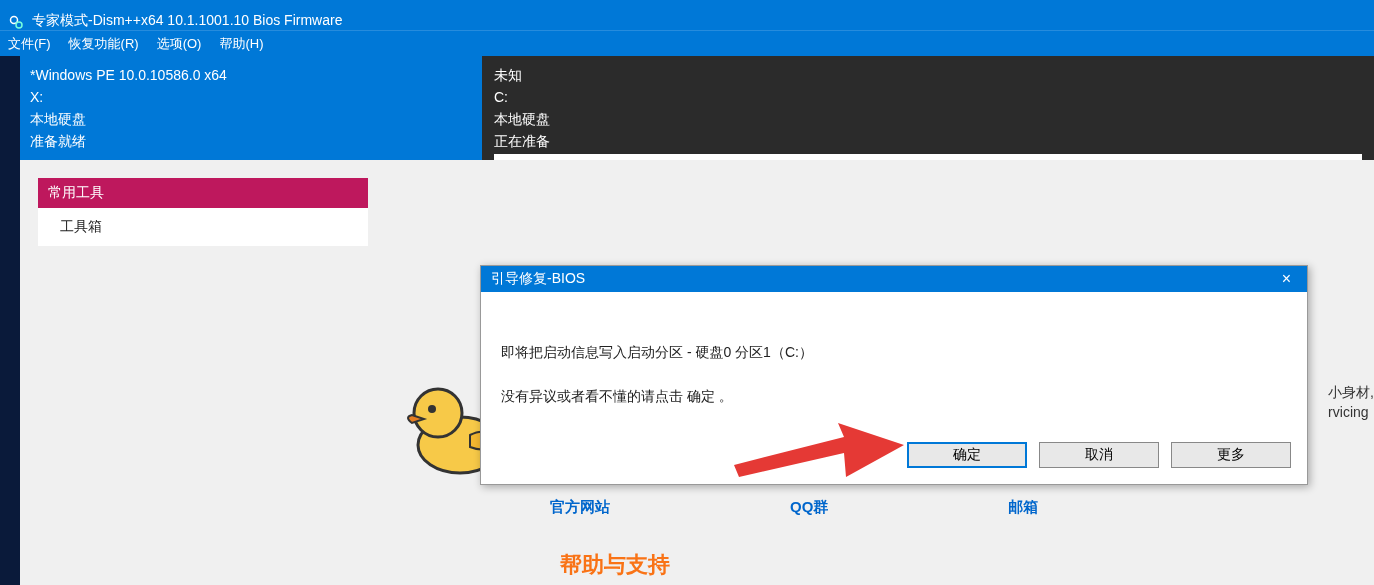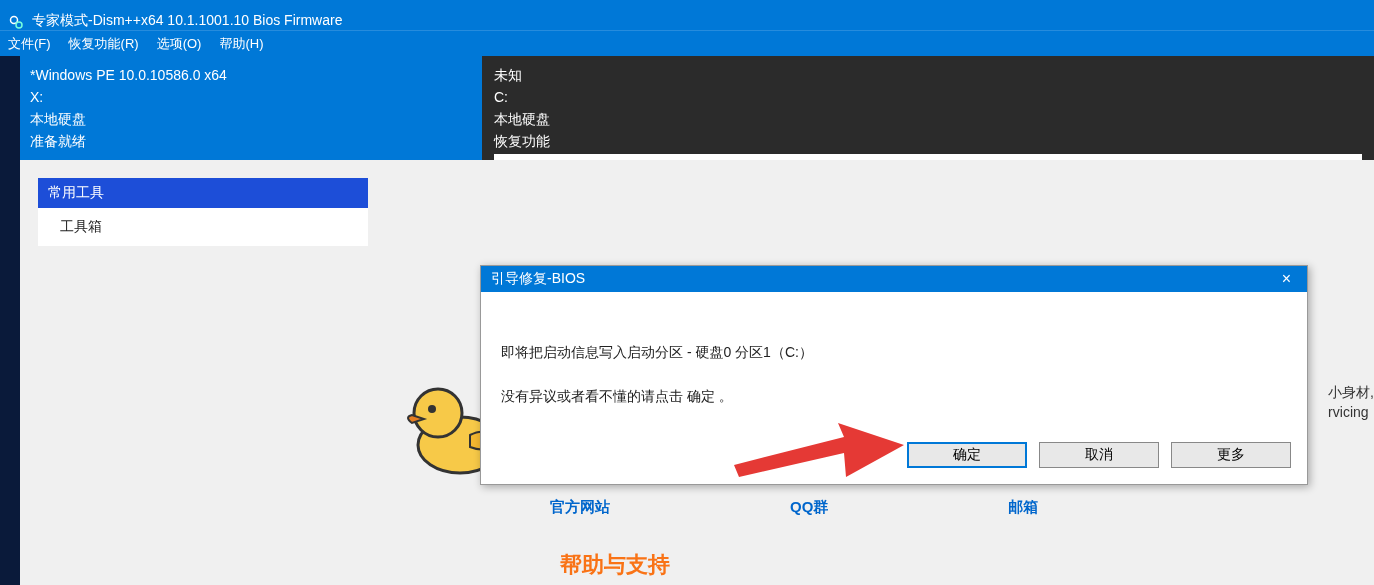--- a/index.html
+++ b/index.html
@@ -11,21 +11,21 @@
 
 .menubar { background: #0078d7; color: #fff; height: 26px; display: flex; align-items: center; padding: 0 8px; font-size: 13px; gap: 18px; border-top: 1px solid rgba(255,255,255,0.15); }
 .menubar span { cursor: pointer; }
 
 .main { display: flex; height: calc(100% - 56px); }
 
 .sidebar { width: 462px; display: flex; flex-direction: column; margin-left: 20px; }
 .infopanel { background: #0078d7; color: #fff; padding: 8px 10px; font-size: 14px; line-height: 22px; }
 .sidebar-below { background: #f0f0f0; flex: 1; padding: 18px 0 0 18px; }
 .sidebar-section { background: #fff; width: 330px; }
-.sidebar-header { background: #1d4ed8; color: #fff; padding: 6px 10px; font-size: 14px; }
+.sidebar-header { background: #be185d; color: #fff; padding: 6px 10px; font-size: 14px; }
 .sidebar-item { padding: 10px 22px; font-size: 14px; color: #222; cursor: pointer; }
 
 .content { flex: 1; background: #f0f0f0; position: relative; }
 .darkpanel { background: #2b2b2b; color: #fff; padding: 8px 12px 0 12px; font-size: 14px; line-height: 22px; margin: 0; }
 .progress { background: #fff; height: 6px; margin-top: 2px; }
 
 .overlay-arrow { position: absolute; left: 734px; top: 415px; z-index: 30; pointer-events: none; }
 
 .dialog { position: absolute; left: 480px; top: 265px; width: 828px; background: #fff; border: 1px solid #999; z-index: 20; box-shadow: 2px 2px 8px rgba(0,0,0,0.3); }
 .dialog-title { background: #0078d7; color: #fff; padding: 4px 10px; font-size: 14px; display: flex; justify-content: space-between; align-items: center; }
@@ -75,21 +75,21 @@
         <div class="sidebar-item">工具箱</div>
       </div>
     </div>
   </div>
 
   <div class="content">
     <div class="darkpanel">
       <div>未知</div>
       <div>C:</div>
       <div>本地硬盘</div>
-      <div>恢复功能</div>
+      <div>正在准备</div>
       <div class="progress"></div>
     </div>
   </div>
 </div>
 
 <div class="duck">
   <svg viewBox="0 0 110 100">
     <ellipse cx="60" cy="70" rx="42" ry="28" fill="#f7c948" stroke="#333" stroke-width="3"></ellipse>
     <circle cx="38" cy="38" r="24" fill="#f7c948" stroke="#333" stroke-width="3"></circle>
     <circle cx="32" cy="34" r="4" fill="#333"></circle>

